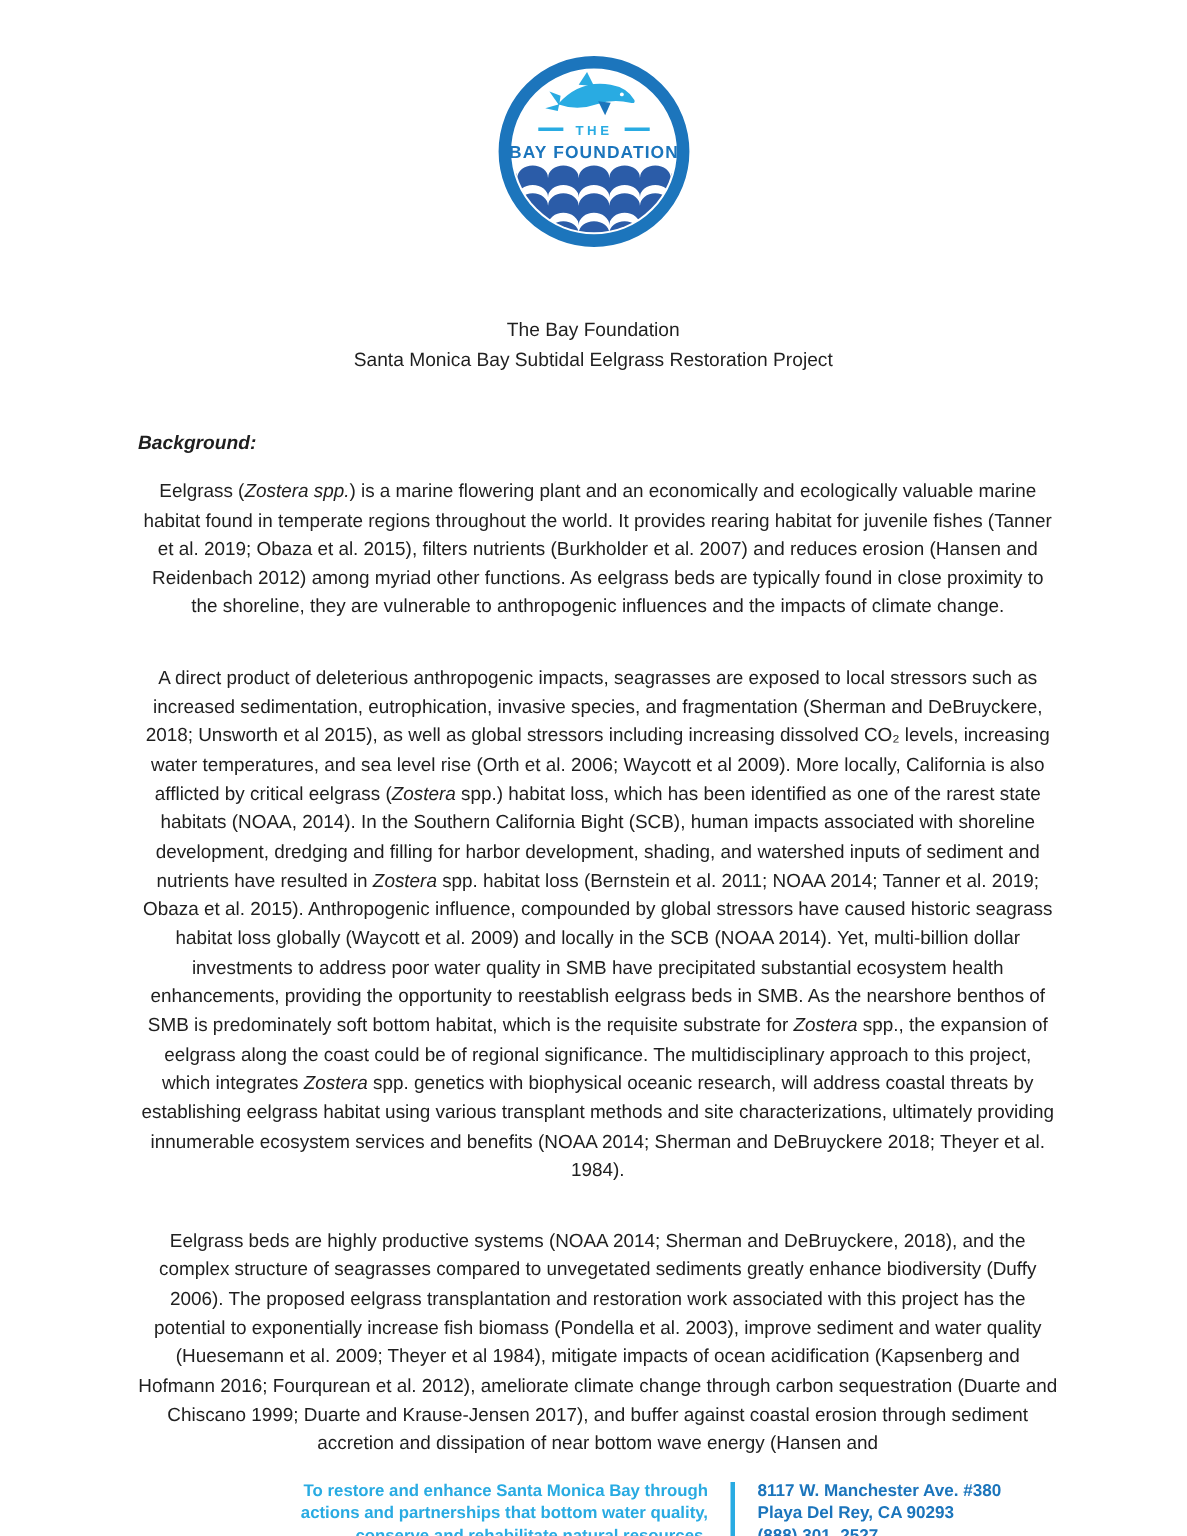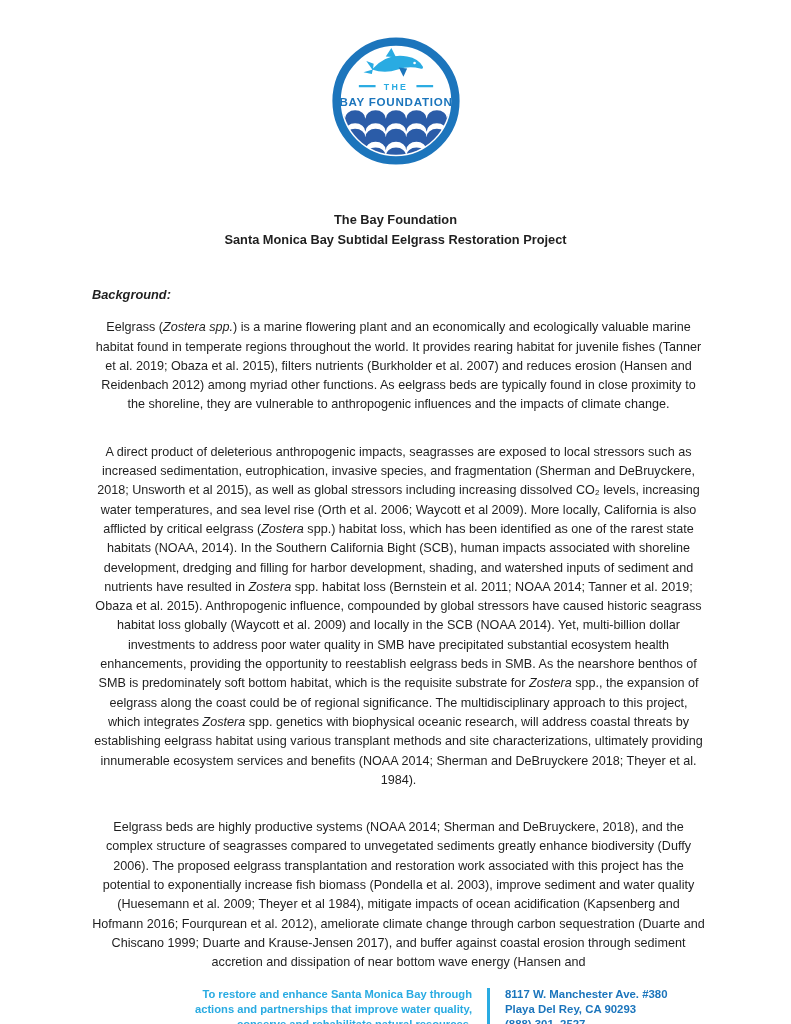--- a/index.html
+++ b/index.html
@@ -12,21 +12,21 @@
     overflow: hidden;
   }
   .page { width: 791px; height: 1024px; position: relative; background: #ffffff; }
 
   
   .logo-wrap { width: 130px; height: 130px; margin: 36px auto 0 auto; text-align: right; }
   .logo-wrap svg { display: block; width: 130px; height: 130px; }
 
   
   .header-block { margin-top: 44px; text-align: center; }
-  .header-line { font-weight: bold; font-size: 12.8px; line-height: 19.5px; }
+  .header-line { font-weight: normal; font-size: 12.8px; line-height: 19.5px; }
   .doc-title {
     margin-top: 19px;
     font-weight: bold; font-size: 12.8px; line-height: 19.5px;
     text-align: center;
   }
   .doc-title span { text-decoration: underline; }
 
   
   .content { padding: 0 86px 0 92px; }
   .section-heading {
@@ -116,21 +116,21 @@
     <div class="section-heading"><span>Background:</span></div>
 
     <p class="body-paragraph"><span>Eelgrass (</span><span class="it">Zostera spp.</span><span>) is a marine flowering plant and an economically and ecologically valuable marine habitat found in temperate regions throughout the world. It provides rearing habitat for juvenile fishes (Tanner et al. 2019; Obaza et al. 2015), filters nutrients (Burkholder et al. 2007) and reduces erosion (Hansen and Reidenbach 2012) among myriad other functions. As eelgrass beds are typically found in close proximity to the shoreline, they are vulnerable to anthropogenic influences and the impacts of climate change.</span></p>
     <p class="body-paragraph"><span>A direct product of deleterious anthropogenic impacts, seagrasses are exposed to local stressors such as increased sedimentation, eutrophication, invasive species, and fragmentation (Sherman and DeBruyckere, 2018; Unsworth et al 2015), as well as global stressors including increasing dissolved CO₂ levels, increasing water temperatures, and sea level rise (Orth et al. 2006; Waycott et al 2009). More locally, California is also afflicted by critical eelgrass (</span><span class="it">Zostera</span><span> spp.) habitat loss, which has been identified as one of the rarest state habitats (NOAA, 2014). In the Southern California Bight (SCB), human impacts associated with shoreline development, dredging and filling for harbor development, shading, and watershed inputs of sediment and nutrients have resulted in </span><span class="it">Zostera</span><span> spp. habitat loss (Bernstein et al. 2011; NOAA 2014; Tanner et al. 2019; Obaza et al. 2015). Anthropogenic influence, compounded by global stressors have caused historic seagrass habitat loss globally (Waycott et al. 2009) and locally in the SCB (NOAA 2014). Yet, multi-billion dollar investments to address poor water quality in SMB have precipitated substantial ecosystem health enhancements, providing the opportunity to reestablish eelgrass beds in SMB. As the nearshore benthos of SMB is predominately soft bottom habitat, which is the requisite substrate for </span><span class="it">Zostera</span><span> spp., the expansion of eelgrass along the coast could be of regional significance. The multidisciplinary approach to this project, which integrates </span><span class="it">Zostera</span><span> spp. genetics with biophysical oceanic research, will address coastal threats by establishing eelgrass habitat using various transplant methods and site characterizations, ultimately providing innumerable ecosystem services and benefits (NOAA 2014; Sherman and DeBruyckere 2018; Theyer et al. 1984).</span></p>
     <p class="body-paragraph"><span>Eelgrass beds are highly productive systems (NOAA 2014; Sherman and DeBruyckere, 2018), and the complex structure of seagrasses compared to unvegetated sediments greatly enhance biodiversity (Duffy 2006). The proposed eelgrass transplantation and restoration work associated with this project has the potential to exponentially increase fish biomass (Pondella et al. 2003), improve sediment and water quality (Huesemann et al. 2009; Theyer et al 1984), mitigate impacts of ocean acidification (Kapsenberg and Hofmann 2016; Fourqurean et al. 2012), ameliorate climate change through carbon sequestration (Duarte and Chiscano 1999; Duarte and Krause-Jensen 2017), and buffer against coastal erosion through sediment accretion and dissipation of near bottom wave energy (Hansen and</span></p>
   </div>
 
   <div class="footer">
     <div class="mission">
         <div>To restore and enhance Santa Monica Bay through</div>
-        <div>actions and partnerships that improve water quality,</div>
+        <div>actions and partnerships that bottom water quality,</div>
         <div>conserve and rehabilitate natural resources,</div>
       </div>
     <div class="footer-divider"></div>
     <div class="address">
       <div>8117 W. Manchester Ave. #380</div>
       <div>Playa Del Rey, CA 90293</div>
       <div>(888) 301. 2527</div>
 
     </div>
   </div>

